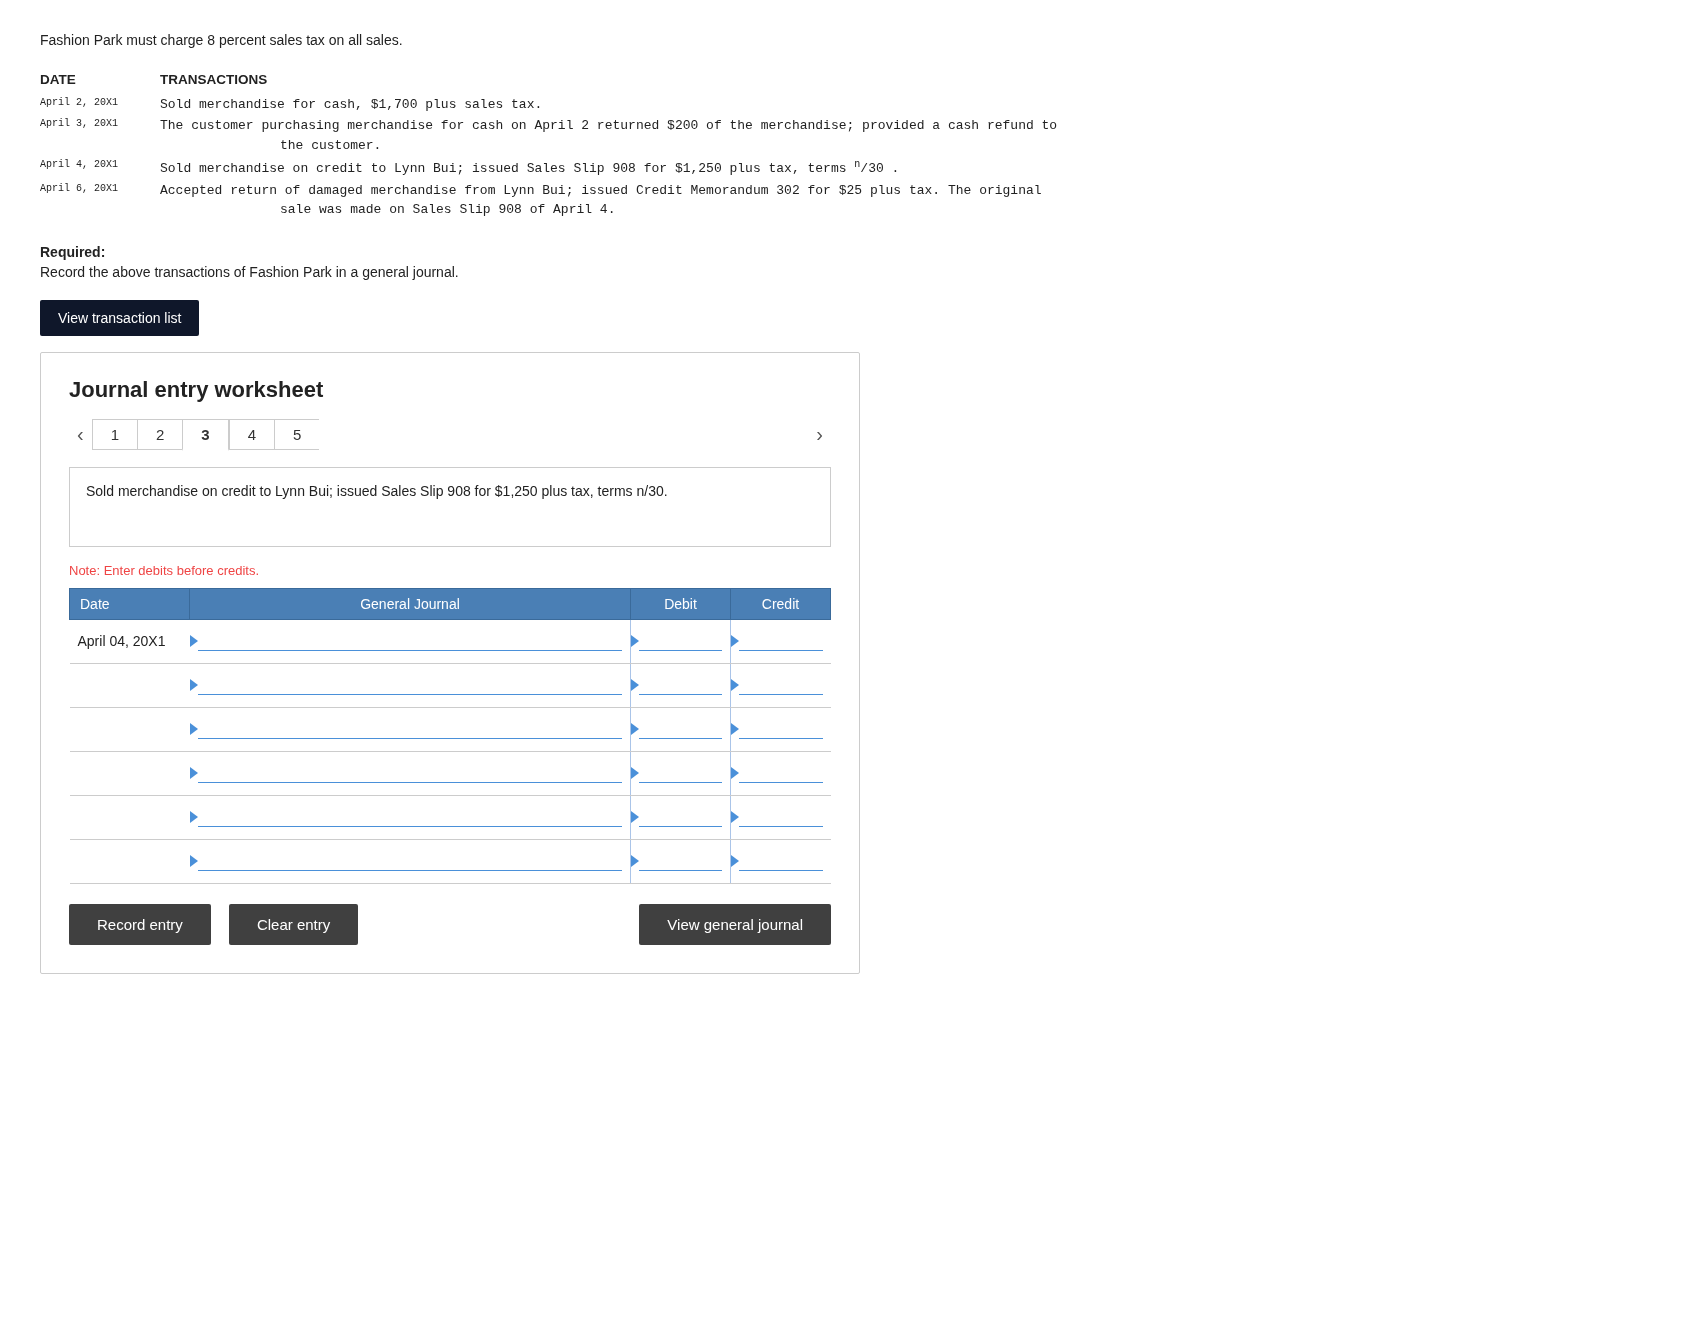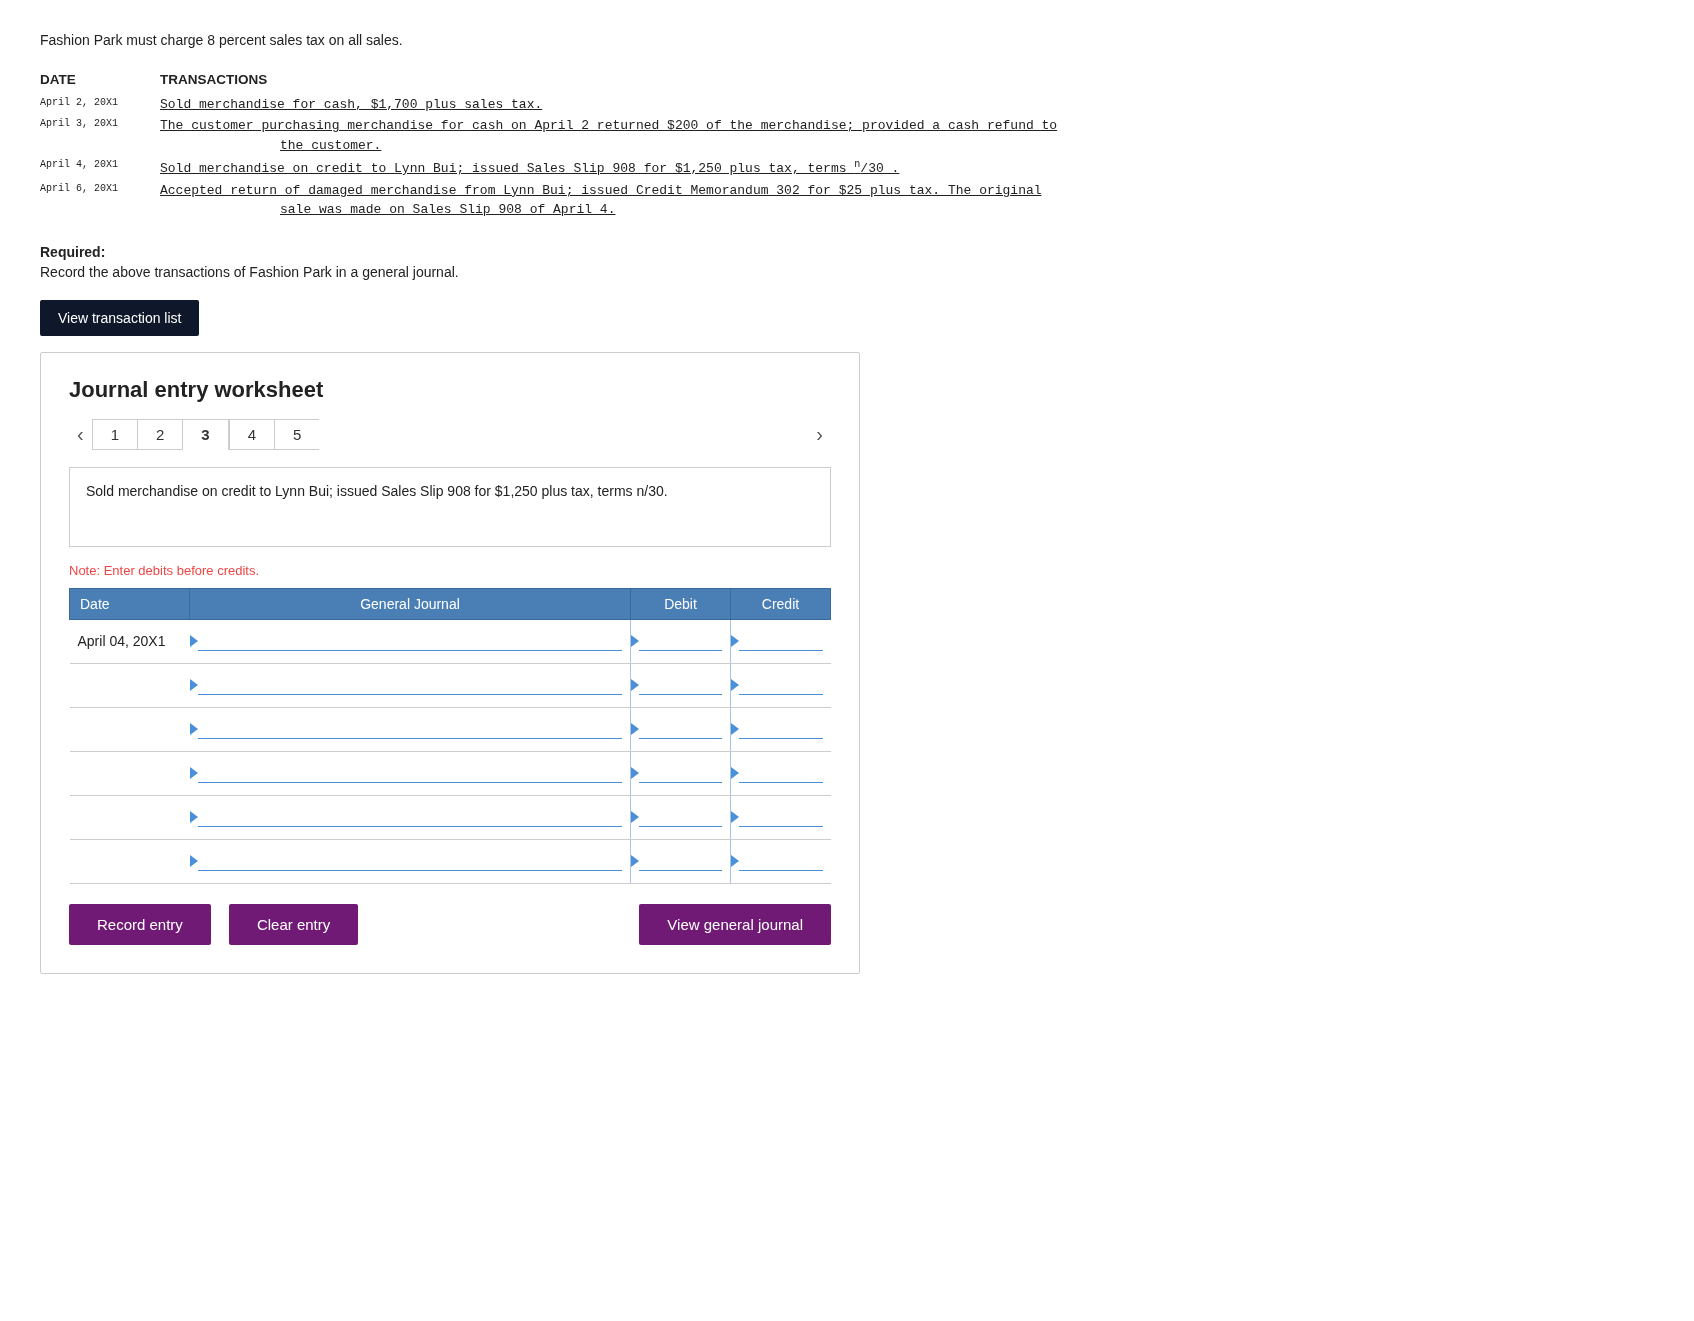--- a/index.html
+++ b/index.html
@@ -39,21 +39,20 @@
       min-width: 120px;
       padding-right: 10px;
       font-family: 'Courier New', monospace;
       font-size: 10px;
     }
     .trans-desc {
       flex: 1;
       font-family: 'Courier New', monospace;
       font-size: 13px;
       line-height: 1.5;
-      text-decoration: underline;
     }
     .trans-desc .continuation {
       padding-left: 120px;
       display: block;
     }
     .required-section {
       margin-bottom: 20px;
       margin-top: 12px;
     }
     .required-section .required-label {
@@ -192,21 +191,21 @@
     }
     .journal-table td.has-indicator input {
       padding-left: 12px;
     }
     .buttons-row {
       display: flex;
       gap: 0;
       align-items: center;
     }
     .action-btn {
-      background: #701a75;
+      background: #404040;
       color: #fff;
       border: none;
       padding: 12px 28px;
       font-size: 15px;
       cursor: pointer;
       margin-right: 18px;
       border-radius: 2px;
     }
     .action-btn.view-journal {
       margin-left: auto;

